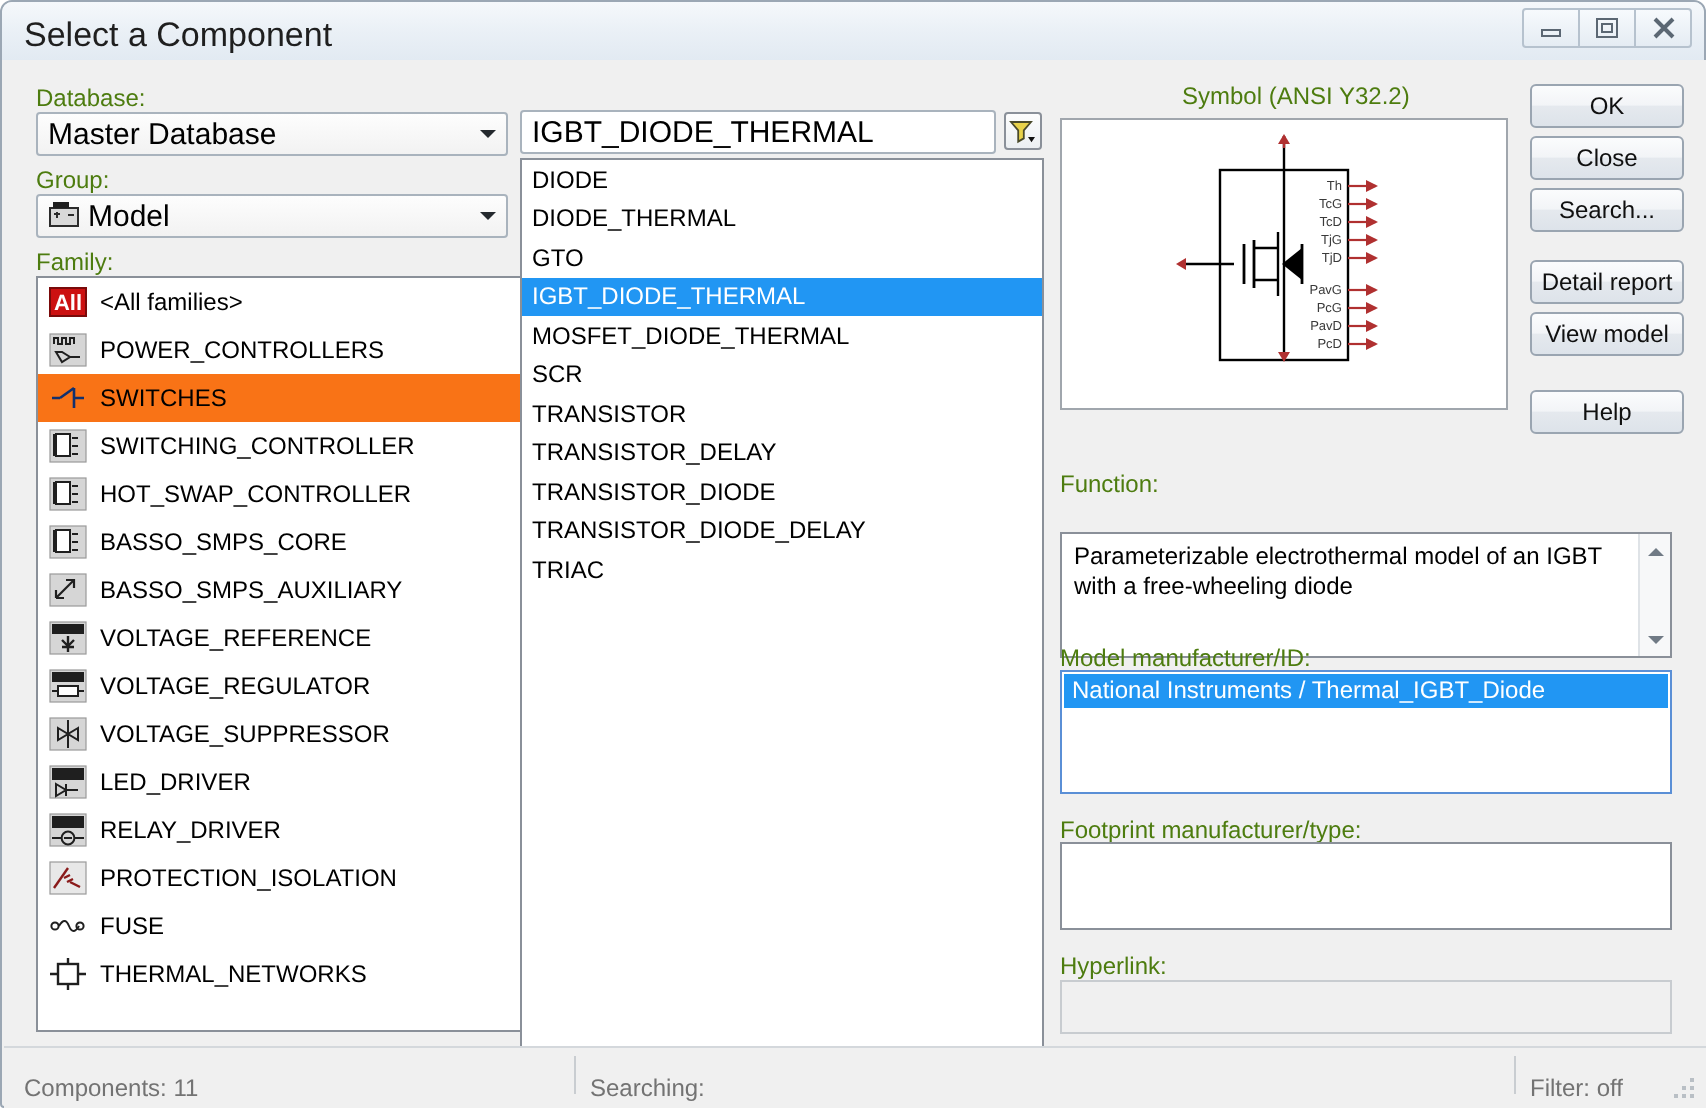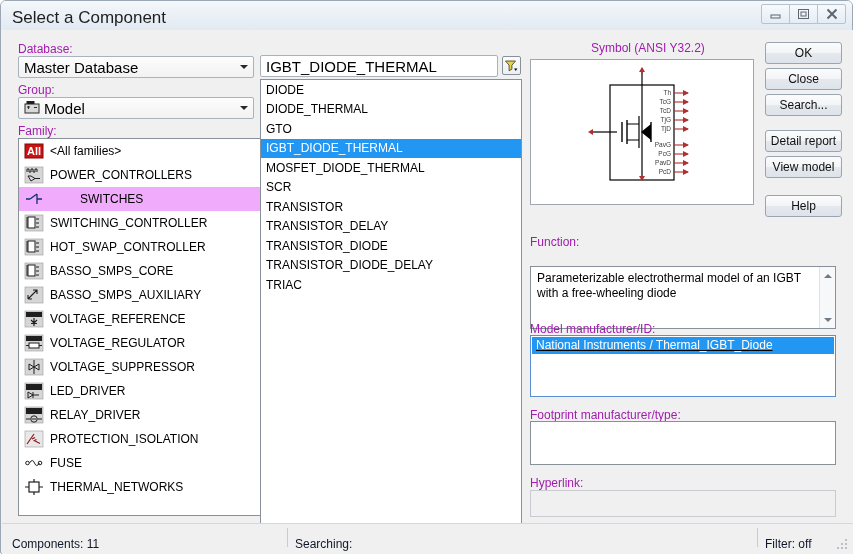--- a/index.html
+++ b/index.html
@@ -55,21 +55,21 @@
   
   .client {
     position: absolute; left: 1px; top: 29px;
     width: 851px; height: 493px;
     background: #f0f0f0;
   }
 
   .lbl {
     position: absolute;
     font-size: 12px;
-    color: #a21caf;
+    color: #4d7c0f;
     white-space: nowrap;
   }
 
   
   .combo {
     position: absolute;
     height: 22px;
     background: linear-gradient(to bottom, #fdfdfd, #f2f2f2);
     border: 1px solid #a9b3bd;
     border-radius: 2px;
@@ -104,21 +104,21 @@
     border: 1px solid #8a9099;
     overflow: hidden;
   }
   .listrow {
     height: 24px;
     display: flex; align-items: center;
     padding-left: 4px;
     font-size: 12px;
     white-space: nowrap;
   }
-  .listrow.sel-gray { background: #f0abfc; gap: 30px; }
+  .listrow.sel-gray { background: #f97316; }
   .listrow .ricon {
     width: 22px; height: 18px;
     flex: 0 0 auto;
     margin-right: 5px;
   }
 
   .complist .listrow { height: 19.5px; padding-left: 5px; }
   .complist .listrow.sel-blue { background: #2196f3; color: #fff; }
 
   
@@ -196,21 +196,21 @@
   
   .statusbar {
     position: absolute; left: 1px; top: 522px;
     width: 851px; height: 31px;
     background: #f0f0f0;
     border-top: 1px solid #d4d8dc;
   }
   .statuscell {
     position: absolute; top: 13px;
     font-size: 12px;
-    color: #0f172a;
+    color: #737373;
     white-space: nowrap;
   }
   .statusdiv {
     position: absolute; top: 4px;
     width: 1px; height: 19px;
     background: #c9cdd1;
   }
   .gripper { position: absolute; right: 4px; bottom: 3px; width: 12px; height: 12px; }
 </style>
 </head>
@@ -518,21 +518,21 @@
         <div class="sb-arrow up">
             <i class="tri-up"></i>
           </div>
         <div class="sb-arrow down">
             <i class="tri-dn"></i>
           </div>
       </div>
     </div>
 
     <div class="lbl" style="left:528px; top:292px;">Model manufacturer/ID:</div>
-    <div class="textpanel" style="left:528px; top:305px; width:306px; height:62px; border-color:#5a8fd6;text-decoration:underline;">
+    <div class="textpanel" style="left:528px; top:305px; width:306px; height:62px; border-color:#5a8fd6;">
       <div class="selline">National Instruments / Thermal_IGBT_Diode</div>
     </div>
 
     <div class="lbl" style="left:528px; top:378px;">Footprint manufacturer/type:</div>
     <div class="textpanel" style="left:528px; top:391px; width:306px; height:44px;">
       <div class="ptext"></div>
     </div>
 
     <div class="lbl" style="left:528px; top:446px;">Hyperlink:</div>
     <div class="disabledfield" style="left:528px; top:460px; width:306px; height:27px;"></div>

